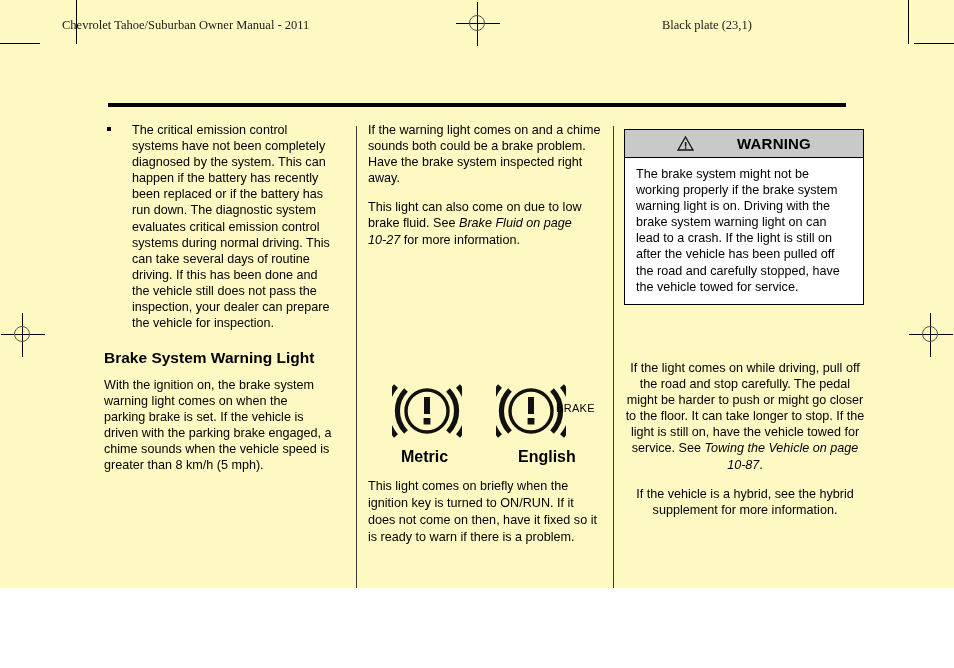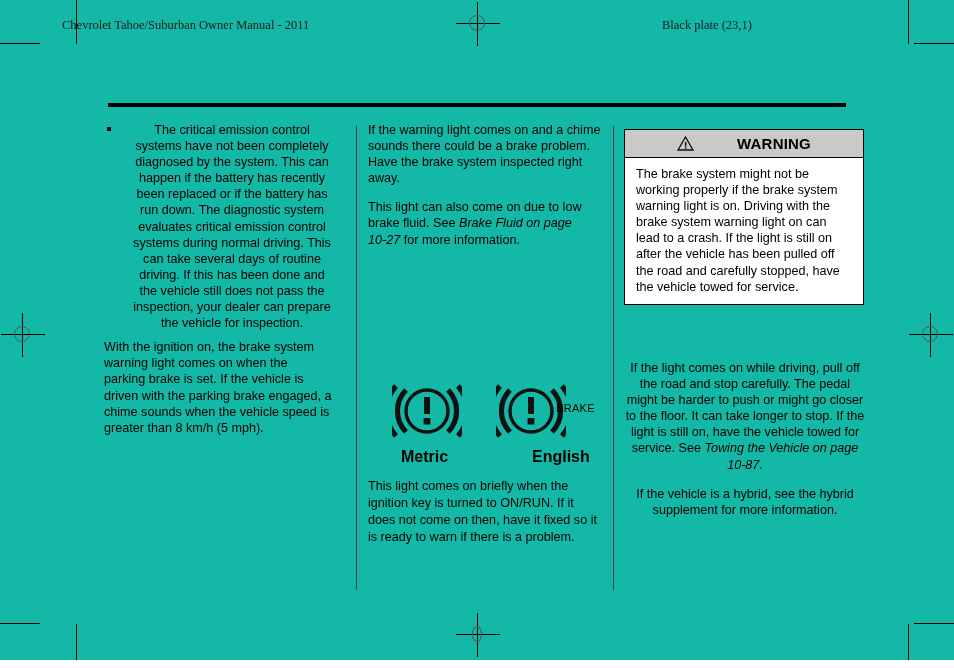--- a/index.html
+++ b/index.html
@@ -7,23 +7,23 @@
     padding: 0;
     background: #ffffff;
   }
   body {
     font-family: "Liberation Sans", sans-serif;
     color: #000000;
   }
   #page {
     position: relative;
     width: 954px;
-    height: 660px;
+    height: 588px;
     overflow: hidden;
-    background: #14b8a6;
+    background: #fef9c3;
   }
 
   
   .crop-v {
     position: absolute;
     width: 1px;
     background: #000;
   }
   .crop-h {
     position: absolute;
@@ -123,22 +123,21 @@
   }
 
   .bullet-list {
     margin: 0;
     padding: 0;
     list-style: none;
   }
   .bullet-list li {
     position: relative;
     padding-left: 28px;
-    margin-bottom: 8px;
-    text-align: center;
+    margin-bottom: 17px;
   }
   .bullet-list li .dot {
     position: absolute;
     left: 3px;
     top: 5px;
     width: 4px;
     height: 4px;
     background: #000;
   }
 
@@ -222,21 +221,21 @@
     position: relative;
     margin-top: 6px;
     height: 18px;
   }
   #brake-captions span {
     position: absolute;
     font-size: 16px;
     font-weight: bold;
   }
   #caption-metric { left: 33px; }
-  #caption-english { left: 164px; }
+  #caption-english { left: 150px; }
   #brake-after {
     margin-top: 12px;
     font-size: 12.6px;
     line-height: 17px;
   }
 </style>
 </head>
 <body>
 
 <div id="page">
@@ -286,26 +285,27 @@
   <div class="col-rule" id="col-rule-2"></div>
 
   <div class="col" id="col-1">
     <ul class="bullet-list">
       <li>
         <span class="dot"></span>
         <span>The critical emission control systems have not been completely diagnosed by the system. This can happen if the battery has recently been replaced or if the battery has run down. The diagnostic system evaluates critical emission control systems during normal driving. This can take several days of routine driving. If this has been done and the vehicle still does not pass the inspection, your dealer can prepare the vehicle for inspection.</span>
       </li>
     </ul>
 
+    <h2 class="section-heading">Brake System Warning Light</h2>
 
     <p>With the ignition on, the brake system warning light comes on when the parking brake is set. If the vehicle is driven with the parking brake engaged, a chime sounds when the vehicle speed is greater than 8 km/h (5 mph).</p>
   </div>
 
   <div class="col" id="col-2">
-    <p>If the warning light comes on and a chime sounds there could be a brake problem. Have the brake system inspected right away.</p>
+    <p>If the warning light comes on and a chime sounds both could be a brake problem. Have the brake system inspected right away.</p>
     <p>
       <span>This light can also come on due to low brake fluid. See </span><span class="xref">Brake Fluid on page 10‑27</span><span> for more information.</span>
     </p>
   </div>
 
   <div id="brake-figure">
     <div id="brake-symbols">
 
       <div class="sym-wrap" id="sym-metric">
         <svg width="70" height="62" viewBox="0 0 70 62" aria-hidden="true">

